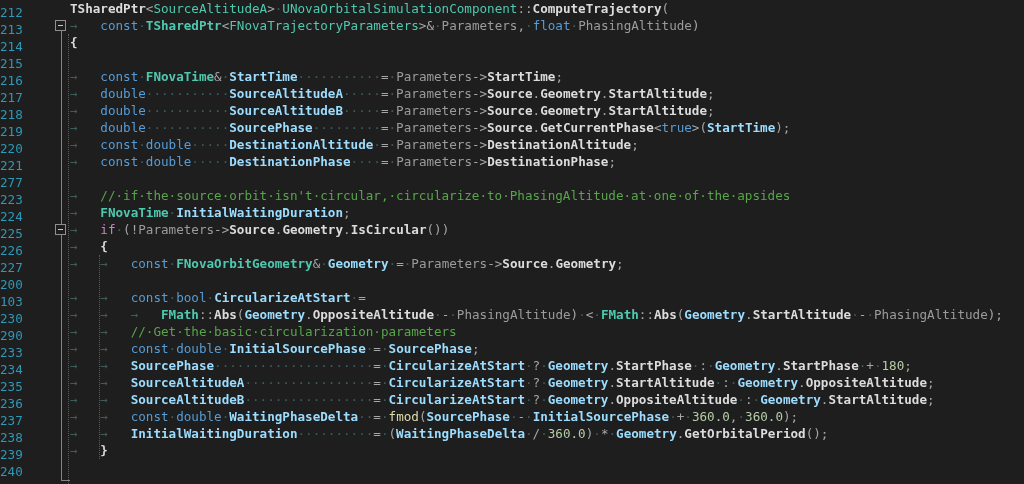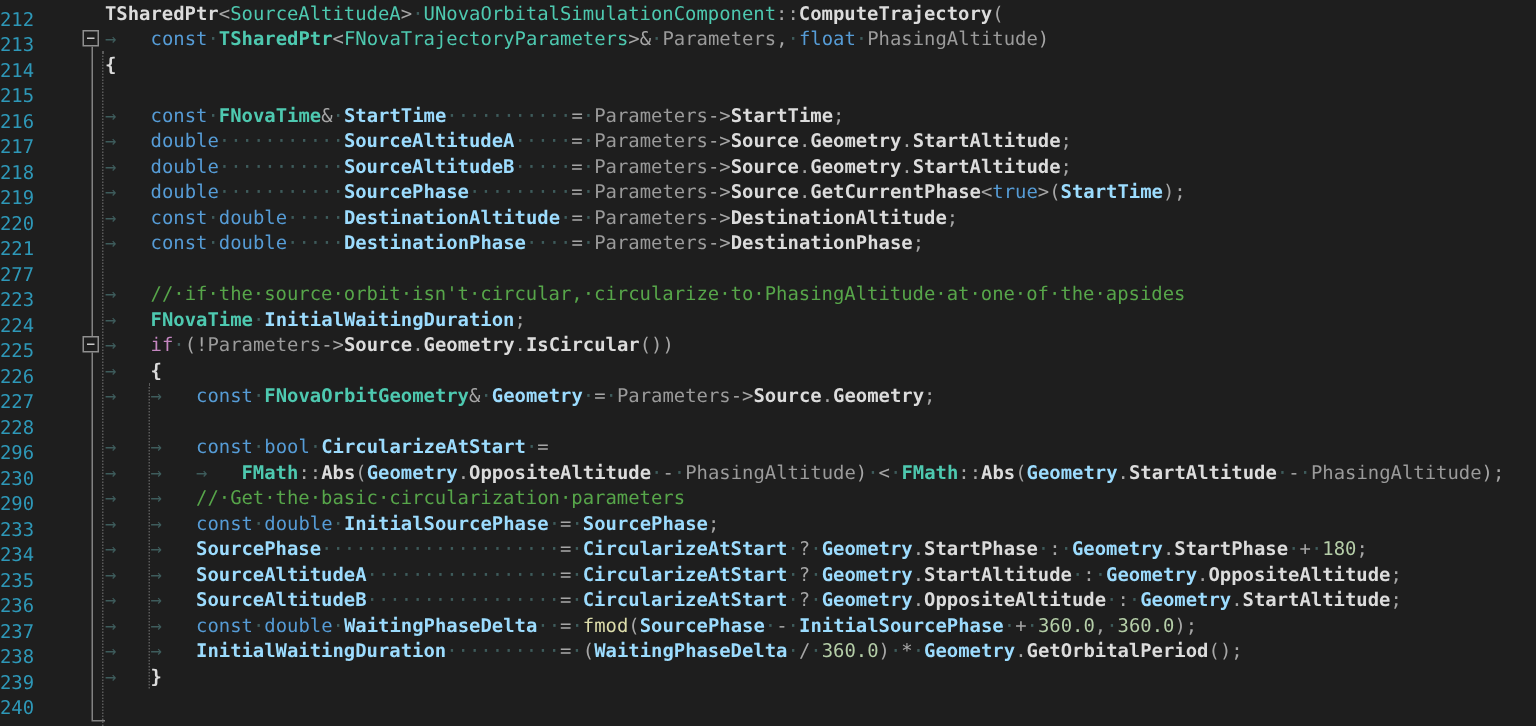--- a/index.html
+++ b/index.html
@@ -61,22 +61,22 @@
       <div class="row"><span class="ln">218</span><pre class="code"><span class="w">→   </span><span class="k">double</span><span class="w">···········</span><span class="l">SourceAltitudeB</span><span class="w">·····</span><span class="o">=</span><span class="w">·</span><span class="p">Parameters</span><span class="o">-&gt;</span><span class="m">Source</span><span class="o">.</span><span class="m">Geometry</span><span class="o">.</span><span class="m">StartAltitude</span><span class="o">;</span></pre></div>
       <div class="row"><span class="ln">219</span><pre class="code"><span class="w">→   </span><span class="k">double</span><span class="w">···········</span><span class="l">SourcePhase</span><span class="w">·········</span><span class="o">=</span><span class="w">·</span><span class="p">Parameters</span><span class="o">-&gt;</span><span class="m">Source</span><span class="o">.</span><span class="m">GetCurrentPhase</span><span class="o">&lt;</span><span class="k">true</span><span class="o">&gt;(</span><span class="l">StartTime</span><span class="o">);</span></pre></div>
       <div class="row"><span class="ln">220</span><pre class="code"><span class="w">→   </span><span class="k">const</span><span class="w">·</span><span class="k">double</span><span class="w">·····</span><span class="l">DestinationAltitude</span><span class="w">·</span><span class="o">=</span><span class="w">·</span><span class="p">Parameters</span><span class="o">-&gt;</span><span class="m">DestinationAltitude</span><span class="o">;</span></pre></div>
       <div class="row"><span class="ln">221</span><pre class="code"><span class="w">→   </span><span class="k">const</span><span class="w">·</span><span class="k">double</span><span class="w">·····</span><span class="l">DestinationPhase</span><span class="w">····</span><span class="o">=</span><span class="w">·</span><span class="p">Parameters</span><span class="o">-&gt;</span><span class="m">DestinationPhase</span><span class="o">;</span></pre></div>
       <div class="row"><span class="ln">277</span><pre class="code"></pre></div>
       <div class="row"><span class="ln">223</span><pre class="code"><span class="w">→   </span><span class="cm">//·if·the·source·orbit·isn't·circular,·circularize·to·PhasingAltitude·at·one·of·the·apsides</span></pre></div>
       <div class="row"><span class="ln">224</span><pre class="code"><span class="w">→   </span><span class="tb">FNovaTime</span><span class="w">·</span><span class="l">InitialWaitingDuration</span><span class="o">;</span></pre></div>
       <div class="row"><span class="ln">225</span><span class="foldbox"></span><pre class="code"><span class="w">→   </span><span class="c">if</span><span class="w">·</span><span class="o">(!</span><span class="p">Parameters</span><span class="o">-&gt;</span><span class="m">Source</span><span class="o">.</span><span class="m">Geometry</span><span class="o">.</span><span class="m">IsCircular</span><span class="o">())</span></pre></div>
       <div class="row"><span class="ln">226</span><pre class="code"><span class="w">→   </span><span class="wb">{</span></pre></div>
       <div class="row"><span class="ln">227</span><pre class="code"><span class="w">→   →   </span><span class="k">const</span><span class="w">·</span><span class="tb">FNovaOrbitGeometry</span><span class="o">&amp;</span><span class="w">·</span><span class="l">Geometry</span><span class="w">·</span><span class="o">=</span><span class="w">·</span><span class="p">Parameters</span><span class="o">-&gt;</span><span class="m">Source</span><span class="o">.</span><span class="m">Geometry</span><span class="o">;</span></pre></div>
-      <div class="row"><span class="ln">228</span><pre class="code"></pre></div>
-      <div class="row"><span class="ln">296</span><pre class="code"><span class="w">→   →   </span><span class="k">const</span><span class="w">·</span><span class="k">bool</span><span class="w">·</span><span class="l">CircularizeAtStart</span><span class="w">·</span><span class="o">=</span></pre></div>
+      <div class="row"><span class="ln">200</span><pre class="code"></pre></div>
+      <div class="row"><span class="ln">103</span><pre class="code"><span class="w">→   →   </span><span class="k">const</span><span class="w">·</span><span class="k">bool</span><span class="w">·</span><span class="l">CircularizeAtStart</span><span class="w">·</span><span class="o">=</span></pre></div>
       <div class="row"><span class="ln">230</span><pre class="code"><span class="w">→   →   →   </span><span class="tb">FMath</span><span class="o">::</span><span class="wb">Abs</span><span class="o">(</span><span class="l">Geometry</span><span class="o">.</span><span class="m">OppositeAltitude</span><span class="w">·</span><span class="o">-</span><span class="w">·</span><span class="p">PhasingAltitude</span><span class="o">)</span><span class="w">·</span><span class="o">&lt;</span><span class="w">·</span><span class="tb">FMath</span><span class="o">::</span><span class="wb">Abs</span><span class="o">(</span><span class="l">Geometry</span><span class="o">.</span><span class="m">StartAltitude</span><span class="w">·</span><span class="o">-</span><span class="w">·</span><span class="p">PhasingAltitude</span><span class="o">);</span></pre></div>
       <div class="row"><span class="ln">290</span><pre class="code"><span class="w">→   →   </span><span class="cm">//·Get·the·basic·circularization·parameters</span></pre></div>
       <div class="row"><span class="ln">233</span><pre class="code"><span class="w">→   →   </span><span class="k">const</span><span class="w">·</span><span class="k">double</span><span class="w">·</span><span class="l">InitialSourcePhase</span><span class="w">·</span><span class="o">=</span><span class="w">·</span><span class="l">SourcePhase</span><span class="o">;</span></pre></div>
       <div class="row"><span class="ln">234</span><pre class="code"><span class="w">→   →   </span><span class="l">SourcePhase</span><span class="w">·····················</span><span class="o">=</span><span class="w">·</span><span class="l">CircularizeAtStart</span><span class="w">·</span><span class="o">?</span><span class="w">·</span><span class="l">Geometry</span><span class="o">.</span><span class="m">StartPhase</span><span class="w">·</span><span class="o">:</span><span class="w">·</span><span class="l">Geometry</span><span class="o">.</span><span class="m">StartPhase</span><span class="w">·</span><span class="o">+</span><span class="w">·</span><span class="n">180</span><span class="o">;</span></pre></div>
       <div class="row"><span class="ln">235</span><pre class="code"><span class="w">→   →   </span><span class="l">SourceAltitudeA</span><span class="w">·················</span><span class="o">=</span><span class="w">·</span><span class="l">CircularizeAtStart</span><span class="w">·</span><span class="o">?</span><span class="w">·</span><span class="l">Geometry</span><span class="o">.</span><span class="m">StartAltitude</span><span class="w">·</span><span class="o">:</span><span class="w">·</span><span class="l">Geometry</span><span class="o">.</span><span class="m">OppositeAltitude</span><span class="o">;</span></pre></div>
       <div class="row"><span class="ln">236</span><pre class="code"><span class="w">→   →   </span><span class="l">SourceAltitudeB</span><span class="w">·················</span><span class="o">=</span><span class="w">·</span><span class="l">CircularizeAtStart</span><span class="w">·</span><span class="o">?</span><span class="w">·</span><span class="l">Geometry</span><span class="o">.</span><span class="m">OppositeAltitude</span><span class="w">·</span><span class="o">:</span><span class="w">·</span><span class="l">Geometry</span><span class="o">.</span><span class="m">StartAltitude</span><span class="o">;</span></pre></div>
       <div class="row"><span class="ln">237</span><pre class="code"><span class="w">→   →   </span><span class="k">const</span><span class="w">·</span><span class="k">double</span><span class="w">·</span><span class="l">WaitingPhaseDelta</span><span class="w">··</span><span class="o">=</span><span class="w">·</span><span class="f">fmod</span><span class="o">(</span><span class="l">SourcePhase</span><span class="w">·</span><span class="o">-</span><span class="w">·</span><span class="l">InitialSourcePhase</span><span class="w">·</span><span class="o">+</span><span class="w">·</span><span class="n">360.0</span><span class="o">,</span><span class="w">·</span><span class="n">360.0</span><span class="o">);</span></pre></div>
       <div class="row"><span class="ln">238</span><pre class="code"><span class="w">→   →   </span><span class="l">InitialWaitingDuration</span><span class="w">··········</span><span class="o">=</span><span class="w">·</span><span class="o">(</span><span class="l">WaitingPhaseDelta</span><span class="w">·</span><span class="o">/</span><span class="w">·</span><span class="n">360.0</span><span class="o">)</span><span class="w">·</span><span class="o">*</span><span class="w">·</span><span class="l">Geometry</span><span class="o">.</span><span class="m">GetOrbitalPeriod</span><span class="o">();</span></pre></div>
       <div class="row"><span class="ln">239</span><pre class="code"><span class="w">→   </span><span class="wb">}</span></pre></div>
       <div class="row"><span class="ln">240</span><pre class="code"></pre></div>

